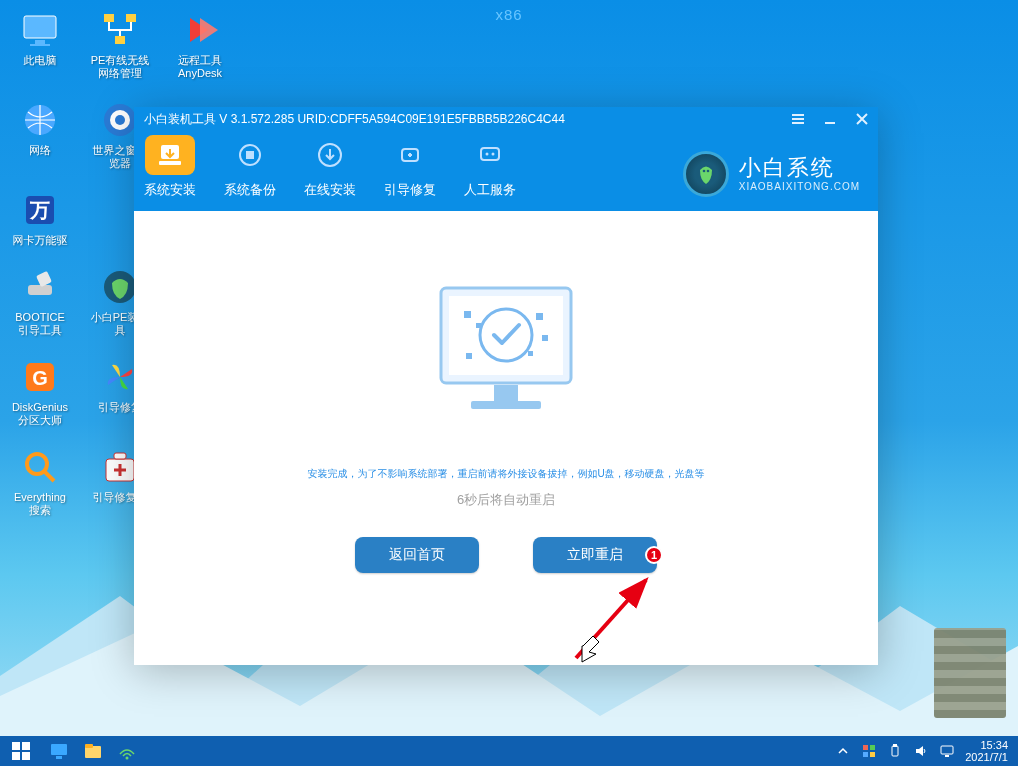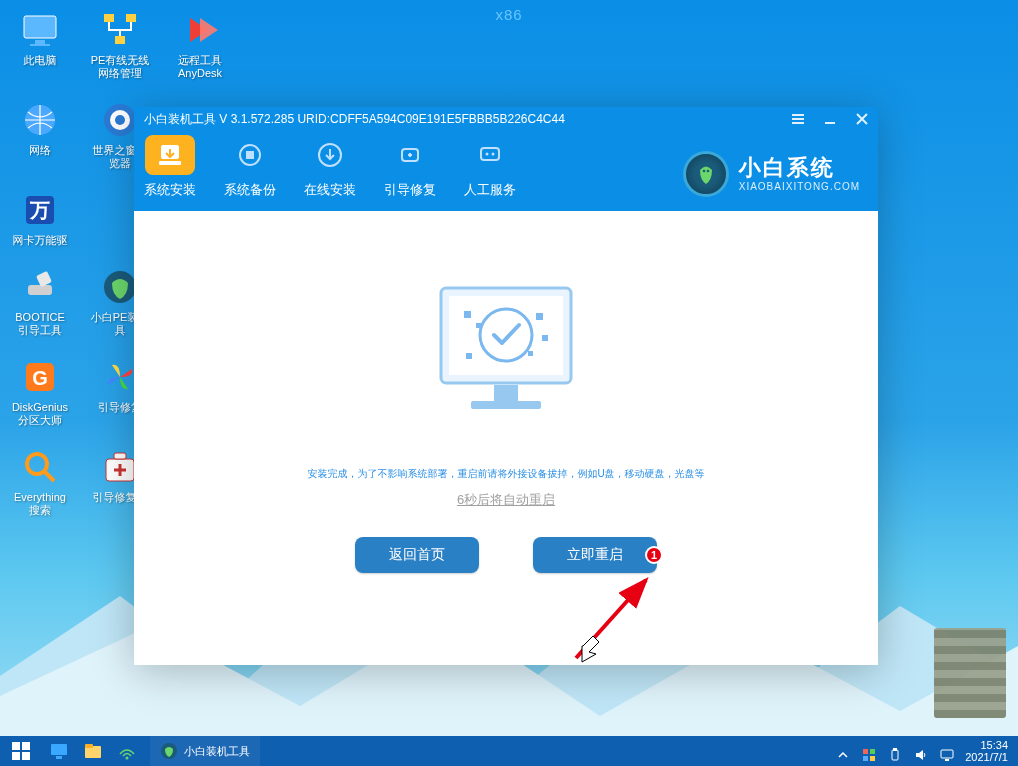--- a/index.html
+++ b/index.html
@@ -24,45 +24,45 @@
   .winbtns { position:absolute; top:4px; right:8px; display:flex; gap:16px; }
   .wbtn { width:16px; height:16px; display:flex; align-items:center; justify-content:center; cursor:pointer; color:#dff0ff; }
   .tabs { position:absolute; bottom:12px; left:10px; display:flex; gap:28px; }
   .tab { display:flex; flex-direction:column; align-items:center; cursor:pointer; }
   .tab .ticon { width:50px; height:40px; border-radius:8px; display:flex; align-items:center; justify-content:center; margin-bottom:6px; }
   .tab.active .ticon { background:#ffb220; }
   .tab .tlbl { font-size:13px; color:#fff; }
   .brand { position:absolute; right:18px; top:44px; display:flex; align-items:center; gap:10px; }
   .brand .logo { width:46px; height:46px; border-radius:50%; background:radial-gradient(circle,#1a5b7a 40%,#0d3a50 100%); display:flex; align-items:center; justify-content:center; border:3px solid #3aa8d9;}
   .brand .btxt { line-height:1.1; }
-  .brand .bname { font-size:22px; font-weight:bold; letter-spacing:2px; }
+  .brand .bname { font-size:22px; font-weight:normal; letter-spacing:2px; }
   .brand .burl { font-size:10px; letter-spacing:1px; opacity:.85; }
 
   .content { flex:1; background:#fff; display:flex; flex-direction:column; align-items:center; justify-content:center; position:relative; }
   .monitor { margin-top:-30px; }
   .msg { color:#2a8fe6; font-size:10px; margin-top:30px; text-align:center; }
-  .countdown { color:#a0a0a0; font-size:13px; margin-top:10px;text-decoration:underline; }
+  .countdown { color:#a0a0a0; font-size:13px; margin-top:10px; }
   .actions { display:flex; gap:54px; margin-top:28px; }
   .btn { width:124px; height:36px; border-radius:8px; background:#2a80c5; color:#fff; font-size:14px; display:flex; align-items:center; justify-content:center; cursor:pointer; box-shadow:0 1px 2px rgba(0,0,0,.2); position:relative;}
   .annot { position:absolute; right:-6px; top:50%; transform:translateY(-50%); width:18px; height:18px; border-radius:50%; background:#e60012; border:2px solid #fff; color:#fff; font-size:11px; font-weight:bold; display:flex; align-items:center; justify-content:center; }
   .cursor-arrow { position:absolute; left:556px; top:568px; pointer-events:none; }
 
   
   .pix { position:absolute; right:12px; bottom:48px; width:72px; height:90px;
          background:
           repeating-linear-gradient(0deg,#7d8570 0 8px,#9aa18e 8px 16px),
           repeating-linear-gradient(90deg,rgba(0,0,0,.15) 0 8px,transparent 8px 16px);
          filter: blur(.3px); opacity:.95; border-radius:3px;}
 
   
   .taskbar { position: absolute; left:0; right:0; bottom:0; height:30px; background:#0f5fb0; display:flex; align-items:center; color:#fff; font-size:11px; }
   .start { width:42px; height:30px; background:#0f5fb0; display:flex; align-items:center; justify-content:center; cursor:pointer; }
   .tbicon { width:34px; height:30px; display:flex; align-items:center; justify-content:center; cursor:pointer; }
   .tasktab { height:30px; display:flex; align-items:center; gap:6px; padding:0 10px; background:rgba(255,255,255,.06); cursor:pointer; margin-left:6px;}
-  .tray { margin-left:auto; display:flex; align-items:flex-end; gap:10px; padding-right:10px; }
+  .tray { margin-left:auto; display:flex; align-items:center; gap:10px; padding-right:10px; }
   .tray .ico { width:16px; height:16px; display:flex; align-items:center; justify-content:center; cursor:pointer; }
   .clock { text-align:right; line-height:12px; font-size:11px; }
 </style>
 </head>
 <body>
 
 <div class="mountains">
   <svg viewBox="0 0 1018 200" preserveAspectRatio="none">
     <path d="M0,140 L120,60 L240,150 L360,40 L500,170 L640,55 L780,160 L900,70 L1018,140 L1018,200 L0,200 Z" fill="#bfe6f7"></path>
     <path d="M0,160 L150,90 L300,170 L450,80 L600,180 L750,95 L900,175 L1018,110 L1018,200 L0,200 Z" fill="#dff3fb"></path>
@@ -349,27 +349,20 @@
         <rect x="2" y="3" width="8" height="4" rx="1" fill="#ffb020"></rect>
       </svg>
     </div>
   <div class="tbicon">
       <svg width="20" height="20">
         <path d="M3 13 Q10 5 17 13" stroke="#6bd66b" stroke-width="1.5" fill="none"></path>
         <path d="M6 15 Q10 10 14 15" stroke="#6bd66b" stroke-width="1.5" fill="none"></path>
         <circle cx="10" cy="17" r="1.5" fill="#6bd66b"></circle>
       </svg>
     </div>
-  <div class="tasktab">
-    <svg width="18" height="18">
-        <circle cx="9" cy="9" r="8" fill="#1a5b7a"></circle>
-        <path d="M5 7 Q9 3 13 7 Q13 13 9 15 Q5 13 5 7" fill="#6bd66b"></path>
-      </svg>
-    <span>小白装机工具</span>
-  </div>
   <div class="tray">
     <span class="ico">
         <svg width="12" height="12">
           <path d="M2 8 L6 4 L10 8" stroke="#fff" stroke-width="1.5" fill="none"></path>
         </svg>
       </span>
     <span class="ico">
         <svg width="14" height="14">
           <rect x="1" y="1" width="5" height="5" fill="#e65"></rect>
           <rect x="8" y="1" width="5" height="5" fill="#5c5"></rect>

